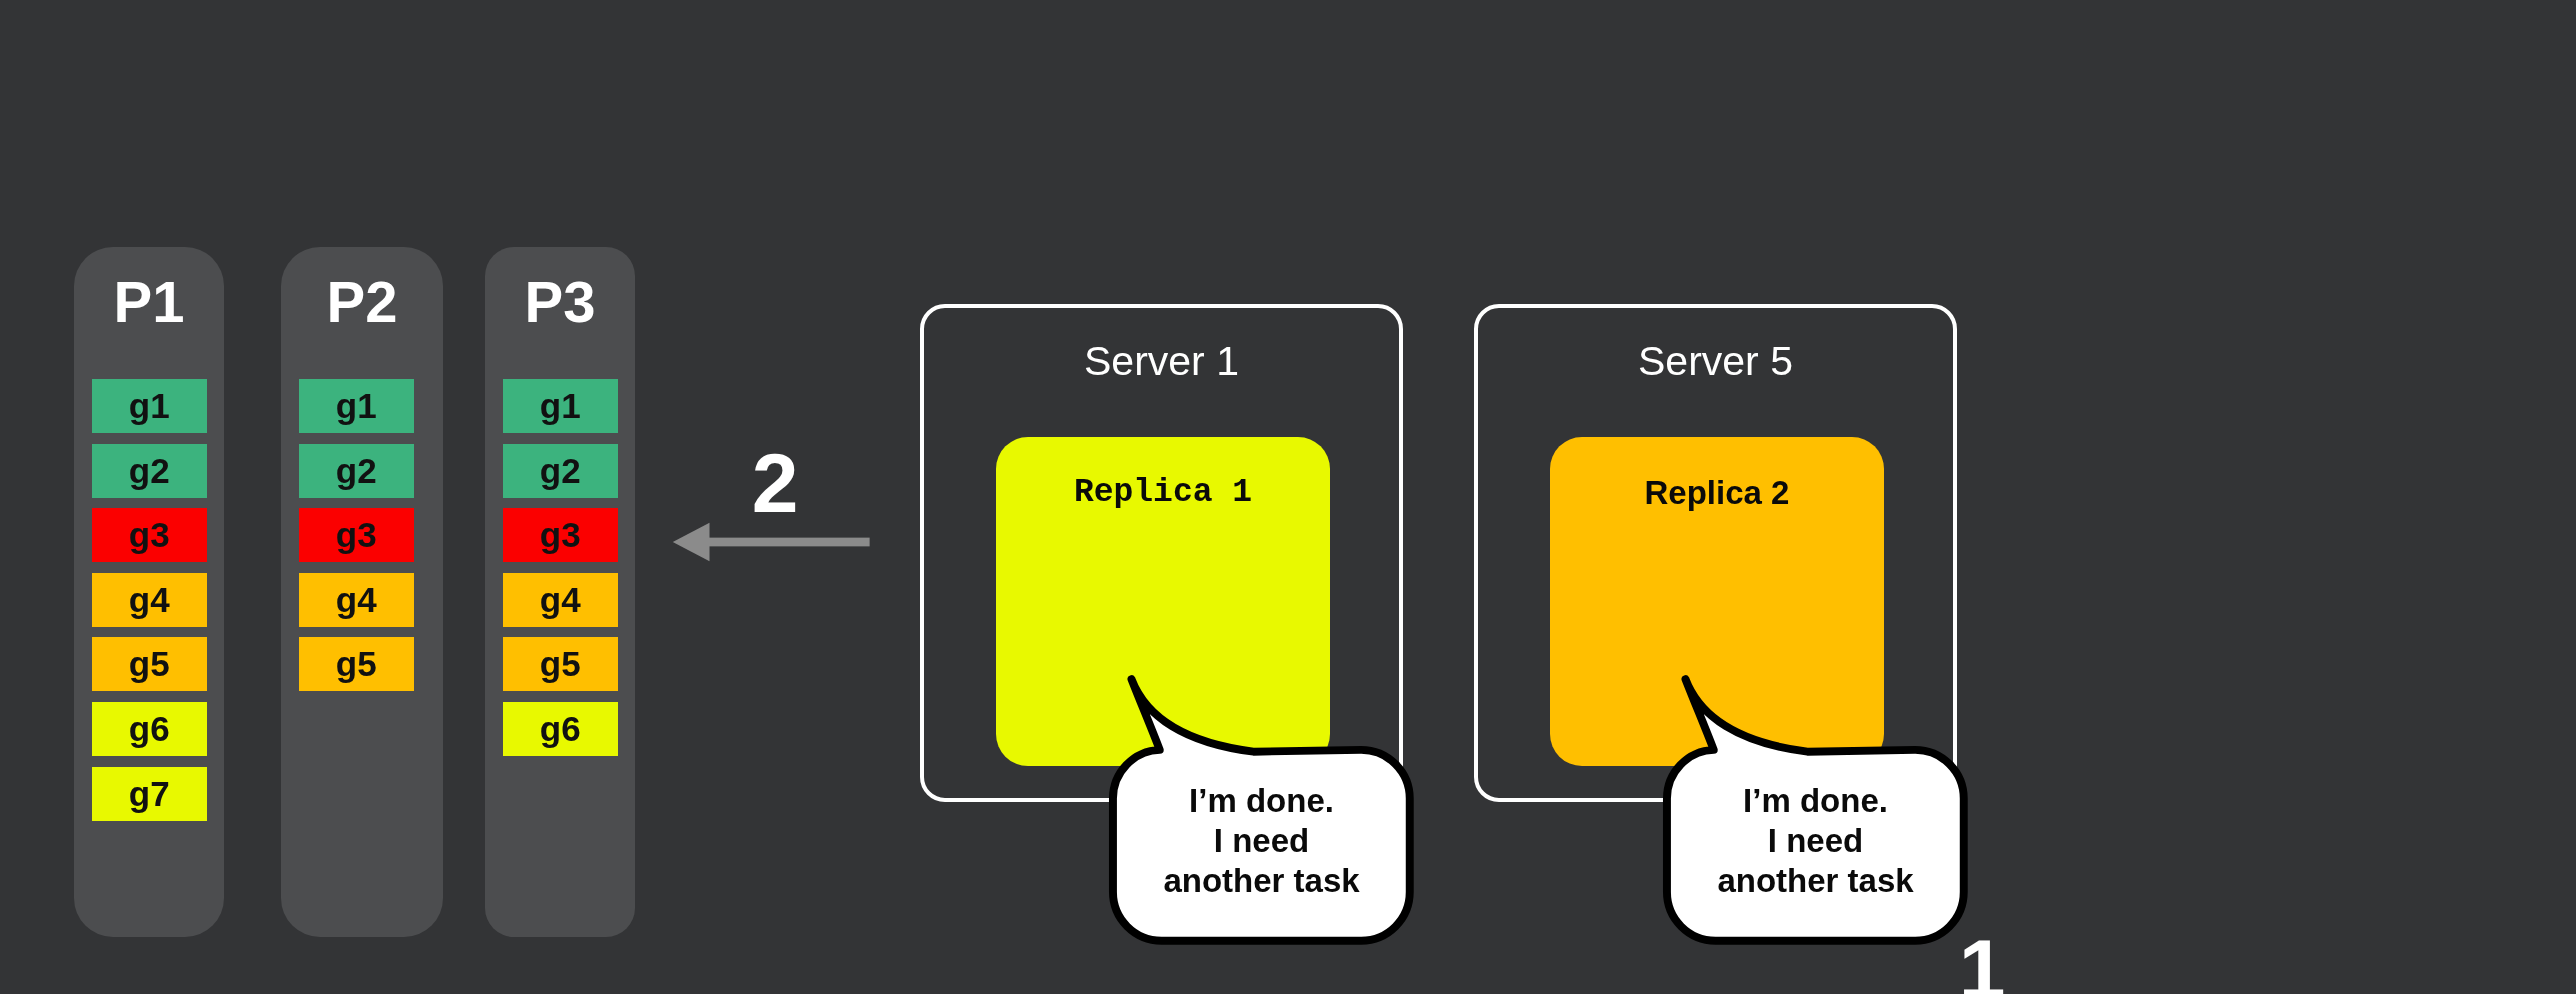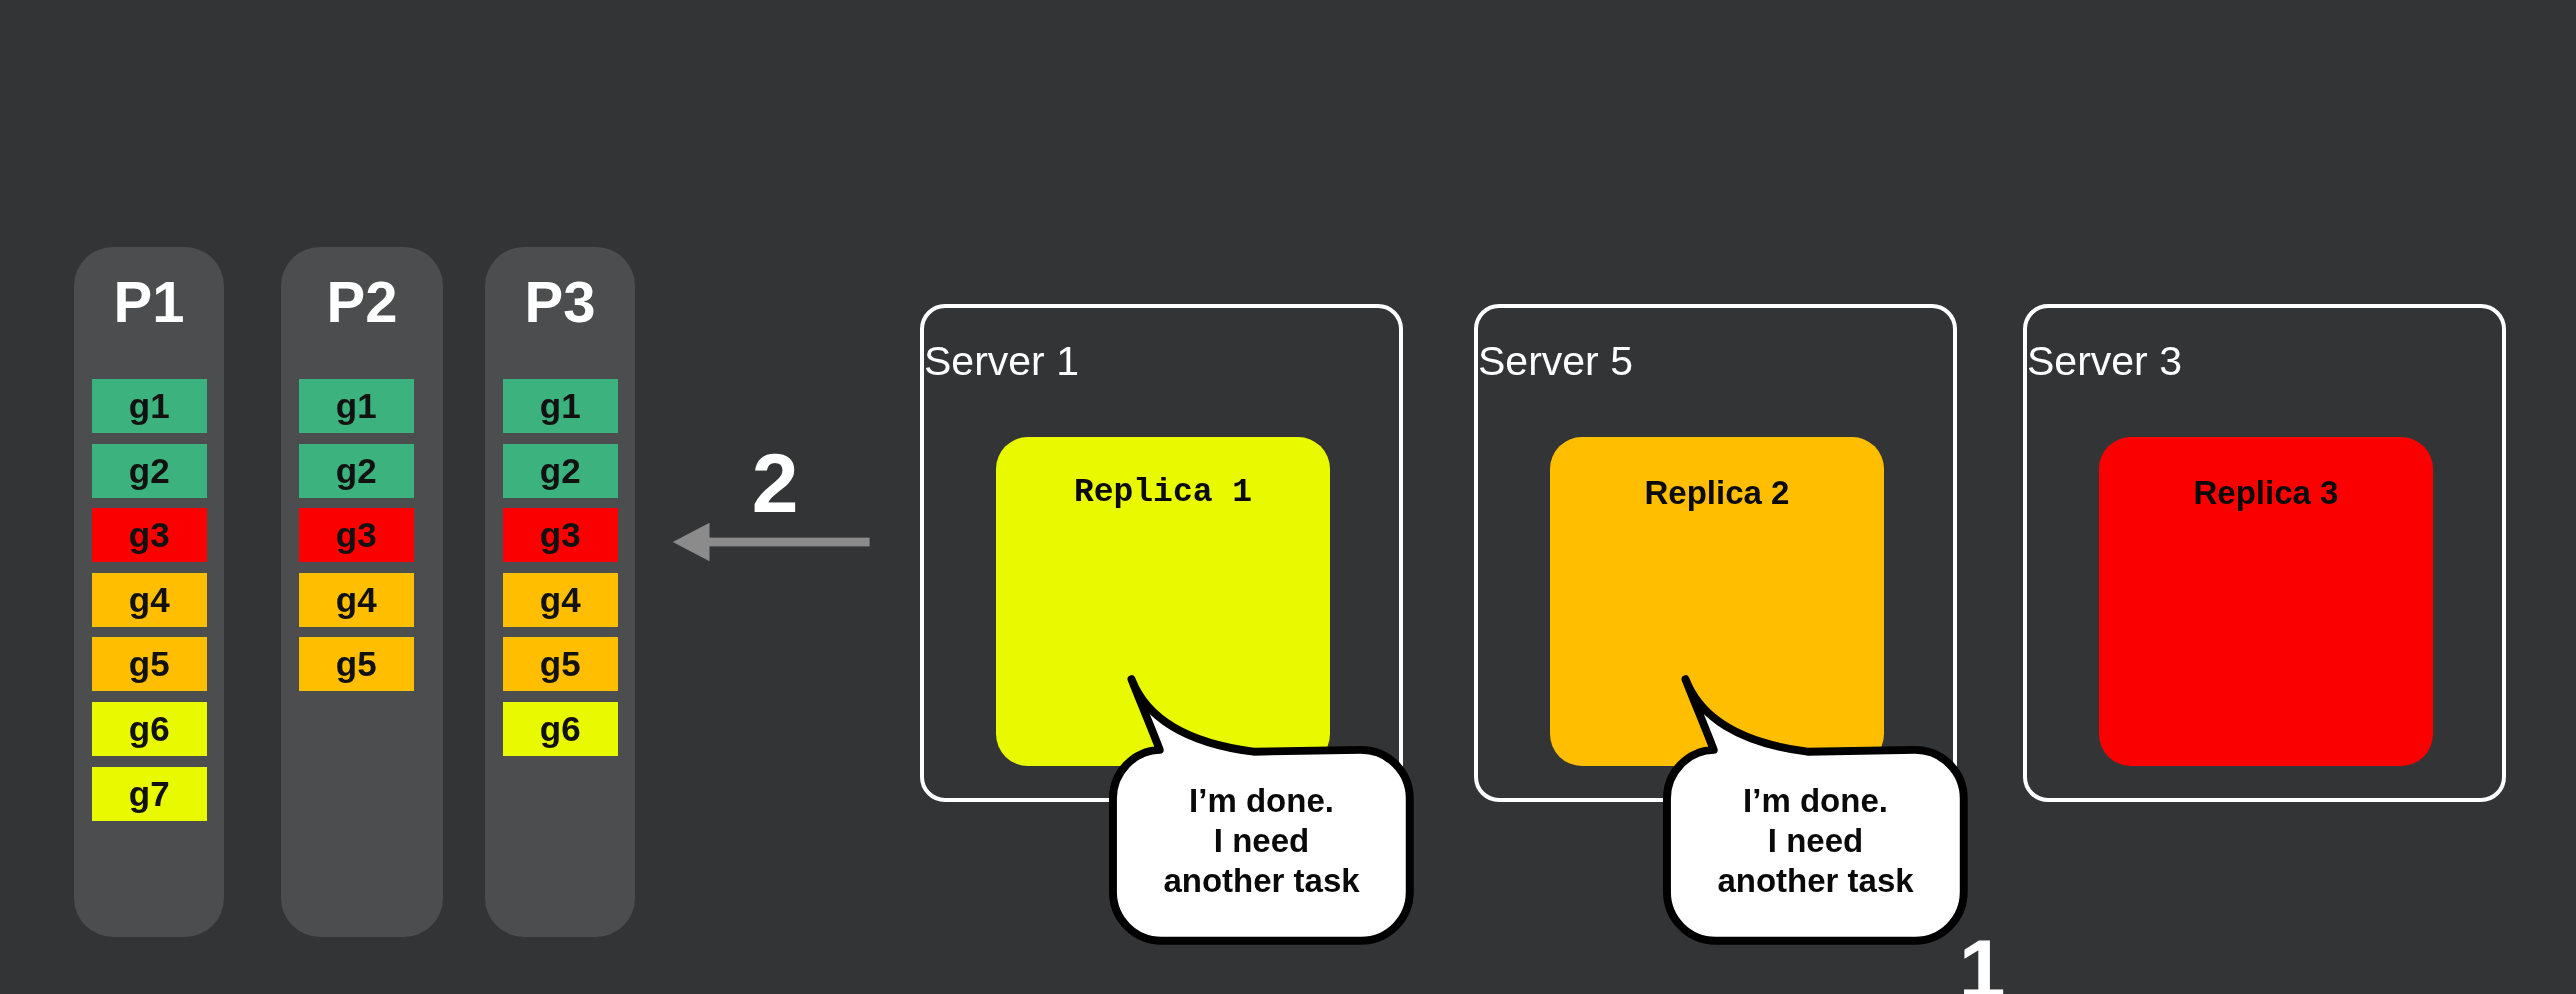--- a/index.html
+++ b/index.html
@@ -57,21 +57,21 @@
     width: 483px;
     height: 498px;
     border: 4.4px solid #ffffff;
     border-radius: 25px;
     box-sizing: border-box;
   }
   .server .stitle {
     position: absolute;
     top: 30px;
     left: 0; width: 100%;
-    text-align: left;
+    text-align: center;
     font-size: 41px;
     font-weight: 500;
     color: #ffffff;
   }
   .replica {
     position: absolute;
     left: 72px;
     top: 129px;
     width: 334px;
     height: 329px;
@@ -159,21 +159,21 @@
     <div class="ptitle">P2</div>
     <div class="cells">
       <div class="cell" style="background-color: rgb(60, 179, 126);">g1</div>
       <div class="cell" style="background-color: rgb(60, 179, 126);">g2</div>
       <div class="cell" style="background-color: rgb(251, 0, 0);">g3</div>
       <div class="cell" style="background-color: rgb(255, 191, 0);">g4</div>
       <div class="cell" style="background-color: rgb(255, 191, 0);">g5</div>
     </div>
   </div>
 
-  <div class="partition" style="left: 485px; background-color: rgb(76, 77, 79);">
+  <div class="partition" style="left: 485px; background-color: rgb(76, 77, 79); border-radius: 29px;">
     <div class="ptitle">P3</div>
     <div class="cells">
       <div class="cell" style="background-color: rgb(60, 179, 126);">g1</div>
       <div class="cell" style="background-color: rgb(60, 179, 126);">g2</div>
       <div class="cell" style="background-color: rgb(251, 0, 0);">g3</div>
       <div class="cell" style="background-color: rgb(255, 191, 0);">g4</div>
       <div class="cell" style="background-color: rgb(255, 191, 0);">g5</div>
       <div class="cell" style="background-color: rgb(232, 249, 0);">g6</div>
     </div>
   </div>
@@ -191,26 +191,20 @@
     </div>
   </div>
 
   <div class="server" style="left:1474px">
     <div class="stitle">Server 5</div>
     <div class="replica" style="background-color: rgb(255, 191, 0);">
       <div class="rtitle">Replica 2</div>
     </div>
   </div>
 
-  <div class="server" style="left:2023px">
-    <div class="stitle">Server 3</div>
-    <div class="replica" style="background-color: rgb(251, 0, 0);">
-      <div class="rtitle">Replica 3</div>
-    </div>
-  </div>
 
   <svg class="bubble-svg" style="left:1105px" viewBox="0 0 360 320">
     <path d="M 30,8 C 46,50 90,80 168,90 L 290,88 A 55,55 0 0 1 345,143 L 345,249 A 55,55 0 0 1 290,304 L 64,304 A 55,55 0 0 1 9,249 L 9,143 A 55,55 0 0 1 62,88 C 52,62 41,36 30,8 Z" fill="#ffffff" stroke="#000000"></path>
   </svg>
   <div class="bubble-text" style="left:1113px">
     <div>I’m done.</div>
     <div>I need</div>
     <div>another task</div>
   </div>
 

